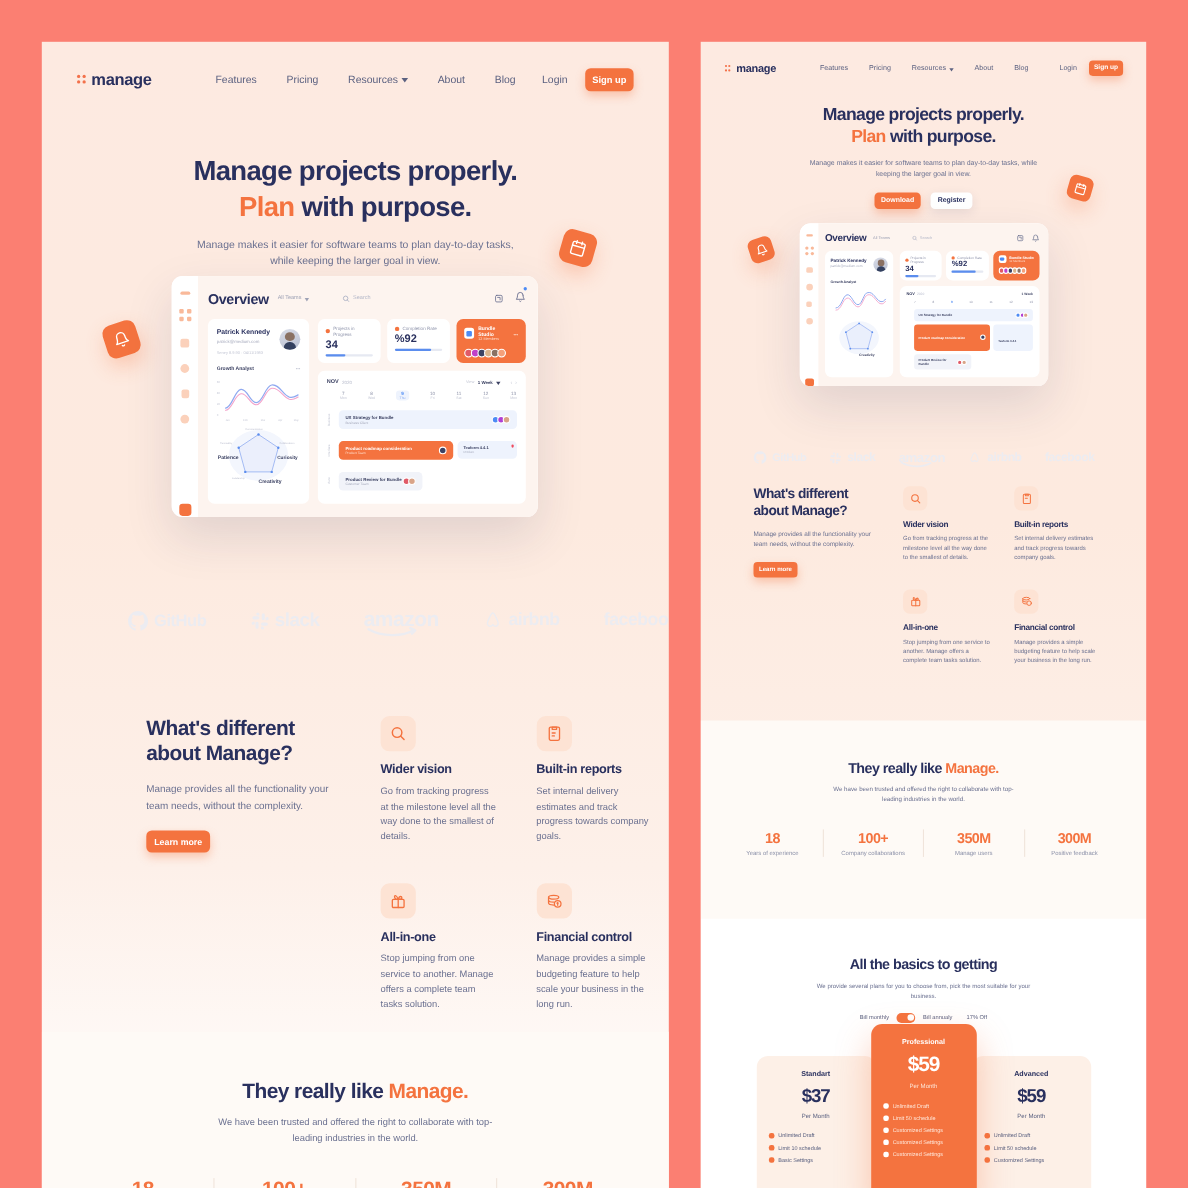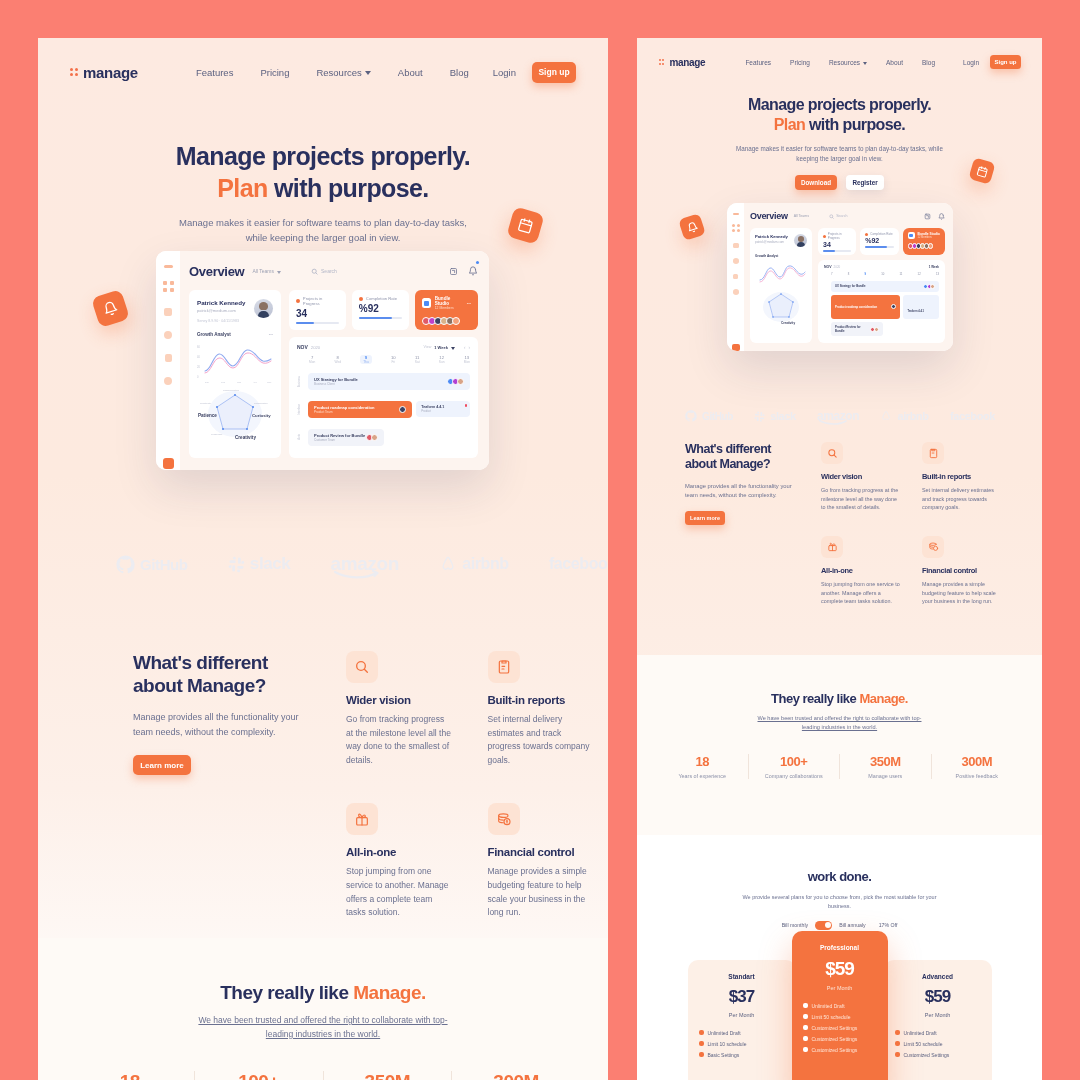--- a/index.html
+++ b/index.html
@@ -89,21 +89,21 @@
   .feat-head h2 { color: #29305e; font-weight: 700; letter-spacing: -.5px; line-height: 1.22; }
   .feat-head p { color: #6a7090; line-height: 1.6; }
   .feat-icon { background: #fde3d4; border-radius: 8px; display: flex; align-items: center; justify-content: center; color: #f4733f; }
   .feat h3 { color: #29305e; font-weight: 700; letter-spacing: -.3px; }
   .feat p { color: #6a7090; line-height: 1.6; }
 
   
   .tst { background: #fefaf6; text-align: center; }
   .tst h2 { color: #29305e; font-weight: 700; letter-spacing: -.5px; }
   .tst h2 .accent { color: #f4733f; }
-  .tst p { color: #6a7090; line-height: 1.6; margin: 0 auto; text-decoration: underline; }
+  .tst p { color: #6a7090; line-height: 1.6; margin: 0 auto; }
   .stats { display: flex; }
   .stat { flex: 1; text-align: center; }
   .stat + .stat { border-left: 1px solid #f0e4db; }
   .stat .n { color: #f4733f; font-weight: 700; letter-spacing: -.5px; }
   .stat .l { color: #8b90a8; }
 
   
   .pricing { background: #fff; text-align: center; }
   .pricing h2 { color: #29305e; font-weight: 700; letter-spacing: -.5px; line-height: 1.25; }
   .pricing .sub { color: #6a7090; line-height: 1.6; margin: 0 auto; }
@@ -873,21 +873,21 @@
           <div class="l" style="font-size:5.4px;margin-top:4px">Manage users</div>
         </div>
         <div class="stat">
           <div class="n" style="font-size:13px">300M</div>
           <div class="l" style="font-size:5.4px;margin-top:4px">Positive feedback</div>
         </div>
       </div>
     </div>
 
     <div class="pricing" style="position:absolute;left:0;top:797px;width:405px;height:245px;padding-top:34px">
-      <h2 style="font-size:13px">work done.</h2>
+      <h2 style="font-size:13px">All the basics to getting</h2>
       <p class="sub" style="font-size:5.5px;width:195px;margin-top:8px">We provide several plans for you to choose from, pick the most suitable for your business.</p>
 
       <div class="toggle-row" style="gap:7px;margin-top:10px;font-size:5.2px">
         <span>Bill monthly</span>
         <span class="toggle" style="width:17px;height:9px">
             <i style="width:6px;height:6px;left:9.5px;top:1.5px"></i>
           </span>
         <span>Bill annualy</span>
         <span class="off" style="margin-left:6px">17% Off</span>
       </div>

